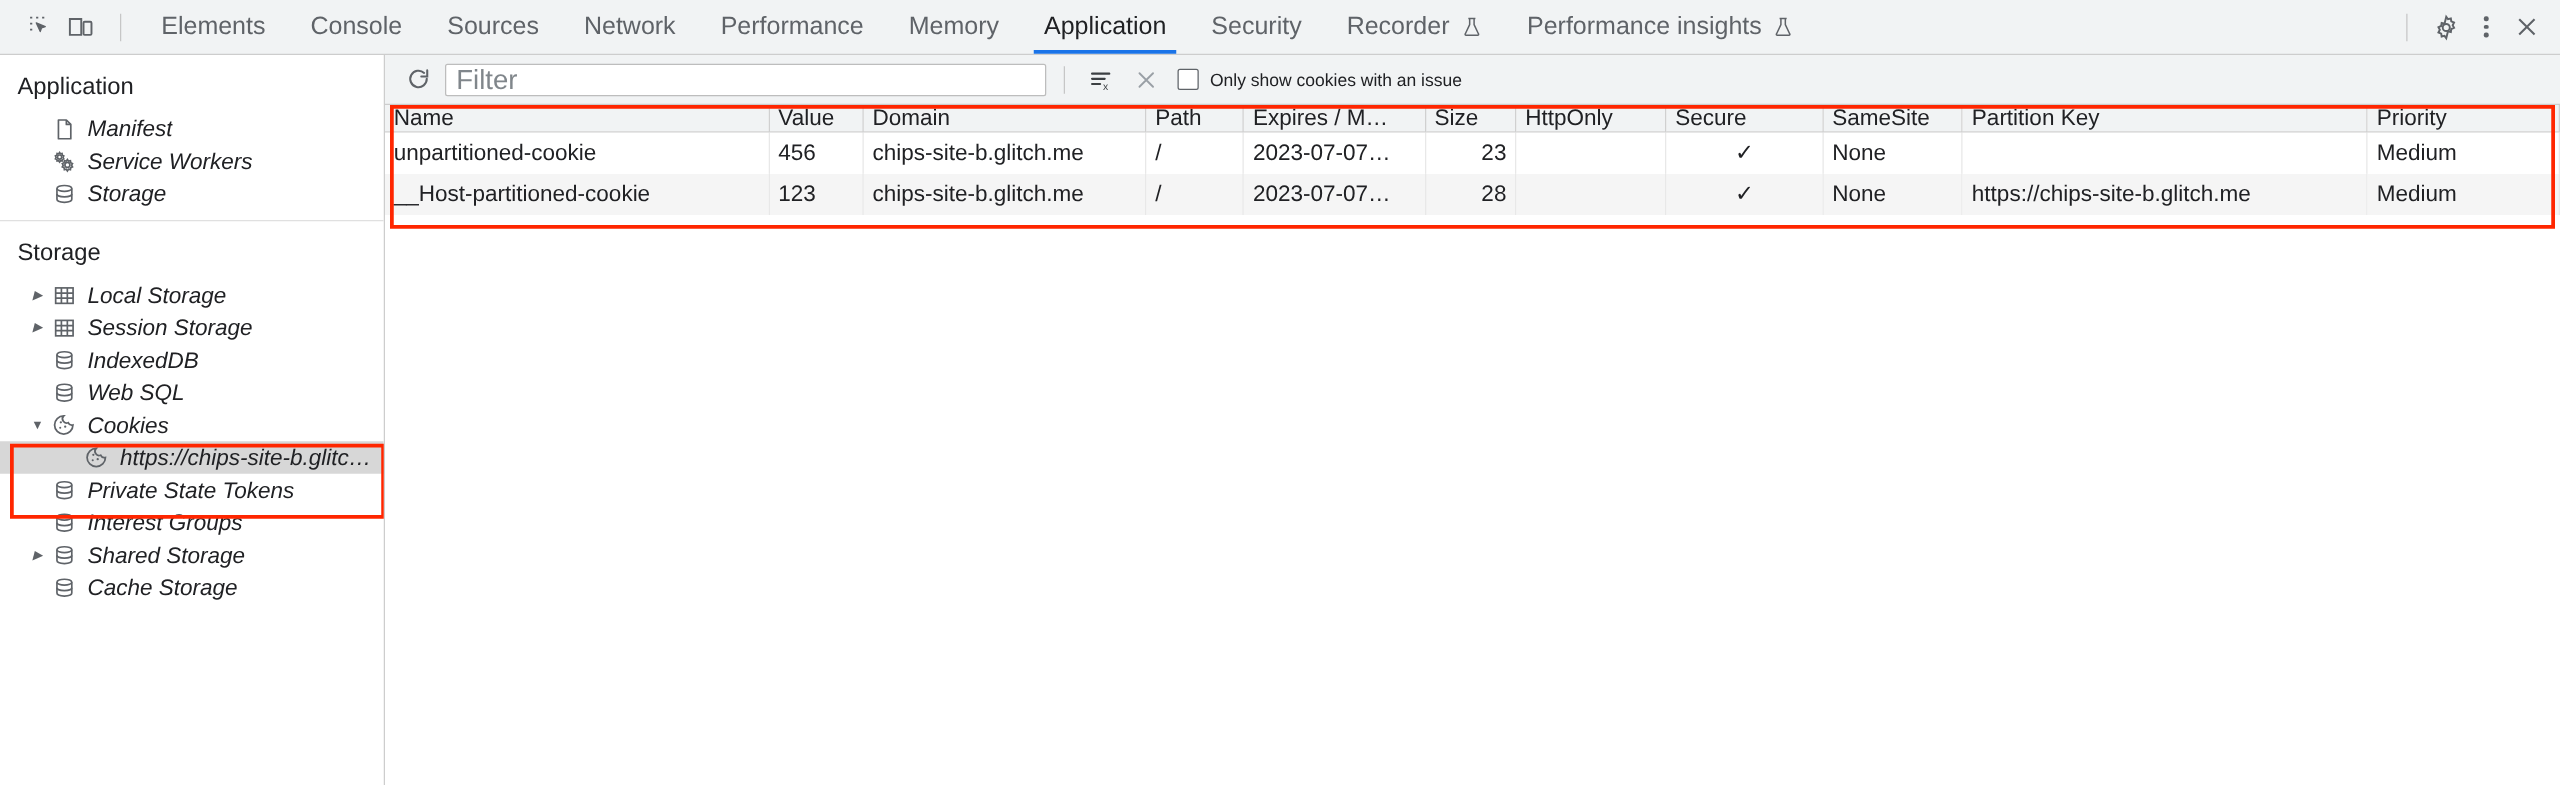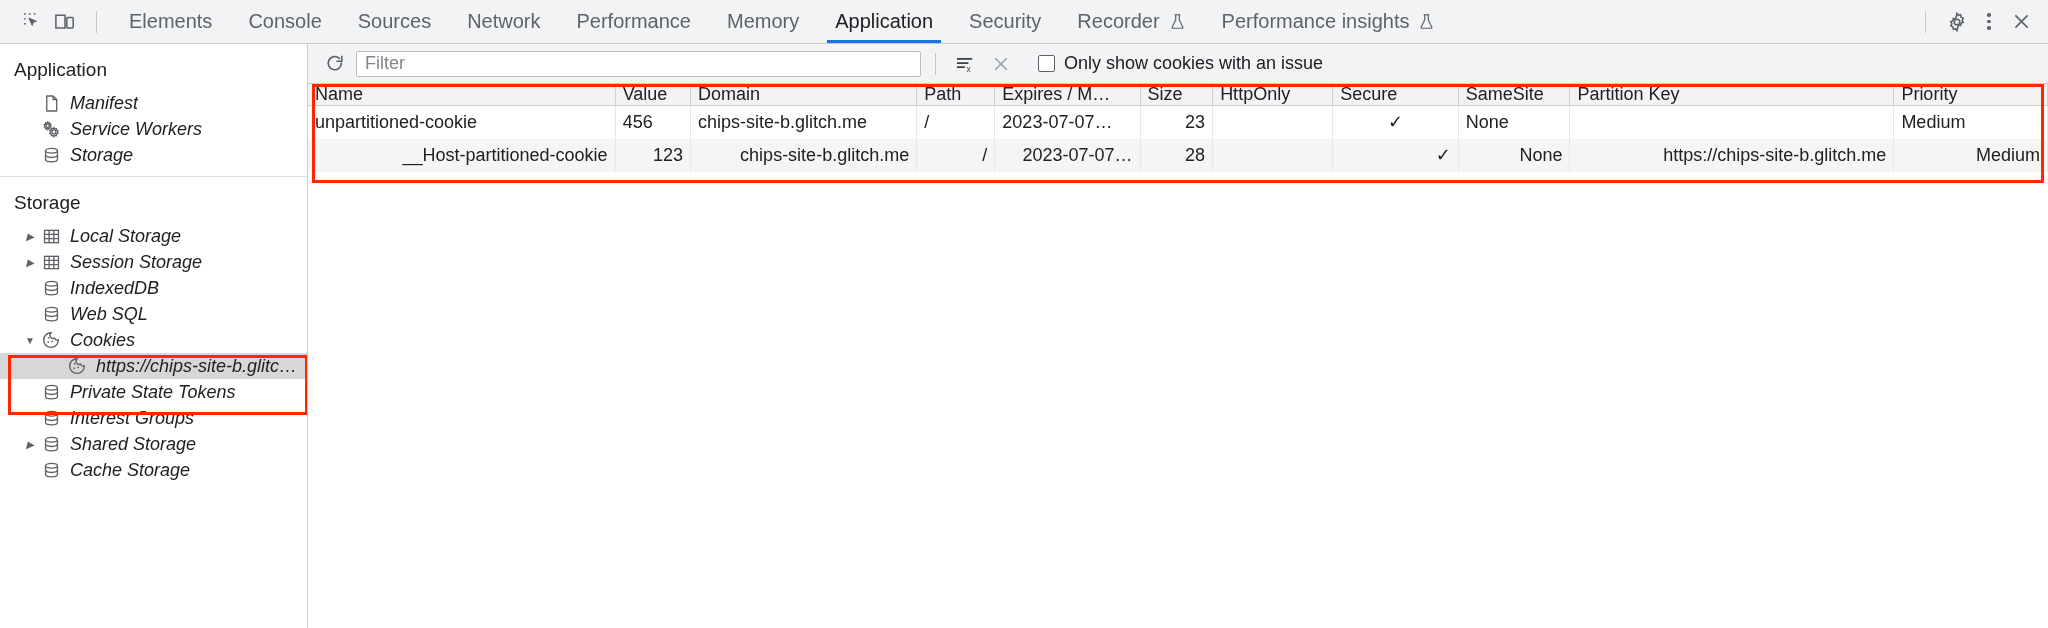--- a/index.html
+++ b/index.html
@@ -136,36 +136,36 @@
     padding: 0 10px 0 12px;
     gap: 6px;
   }
   .fb-icon {
     width: 30px; height: 26px;
     display: flex; align-items: center; justify-content: center;
     color: #5f6368; cursor: pointer; flex: 0 0 auto;
   }
   .filter-input {
     flex: 0 0 auto;
-    width: 565px; height: 26px;
+    width: 481px; height: 26px;
     background: #ffffff;
     border: 1px solid #bdbdbd;
     border-radius: 2px;
     padding: 0 8px;
-    font-size: 18px;
+    font-size: 22px;
     color: #000000;
     font-family: "Liberation Sans", sans-serif;
     outline: none;
   }
   .filter-input::placeholder { color: #80868b; }
   .fb-sep { width:1px; height:22px; background:#c6c6c6; margin: 0 8px; flex:0 0 auto; }
   .cb-wrap {
     display: flex; align-items: center; gap: 9px;
-    font-size: 18px; color: #202124; cursor: pointer;
-    margin-left: 16px;
+    font-size: 14px; color: #202124; cursor: pointer;
+    margin-left: 4px;
   }
   .cbox {
     width: 17px; height: 17px;
     border: 1.6px solid #5f6368;
     border-radius: 2px;
     background: #fff;
     flex: 0 0 auto;
   }
 
   
@@ -193,21 +193,21 @@
   table.grid td {
     height: 33px;
     padding: 0 7px;
     border-right: 1px solid #e8e8e8;
     white-space: nowrap;
     overflow: hidden;
     text-overflow: ellipsis;
     vertical-align: middle;
   }
   table.grid tr.row-odd td { background: #ffffff; }
-  table.grid tr.row-even td { background: #f5f5f5; text-align: right; }
+  table.grid tr.row-even td { background: #f5f5f5; }
   td.num, th.num { text-align: right; }
   td.ctr { text-align: center; }
   td.name-cell { padding-left: 26px; }
 
   
   .filler { flex: 1; display: flex; }
   .filler .fcol { border-right: 1px solid #e8e8e8; height: 100%; }
 
   #hl-table {
     position: absolute;

